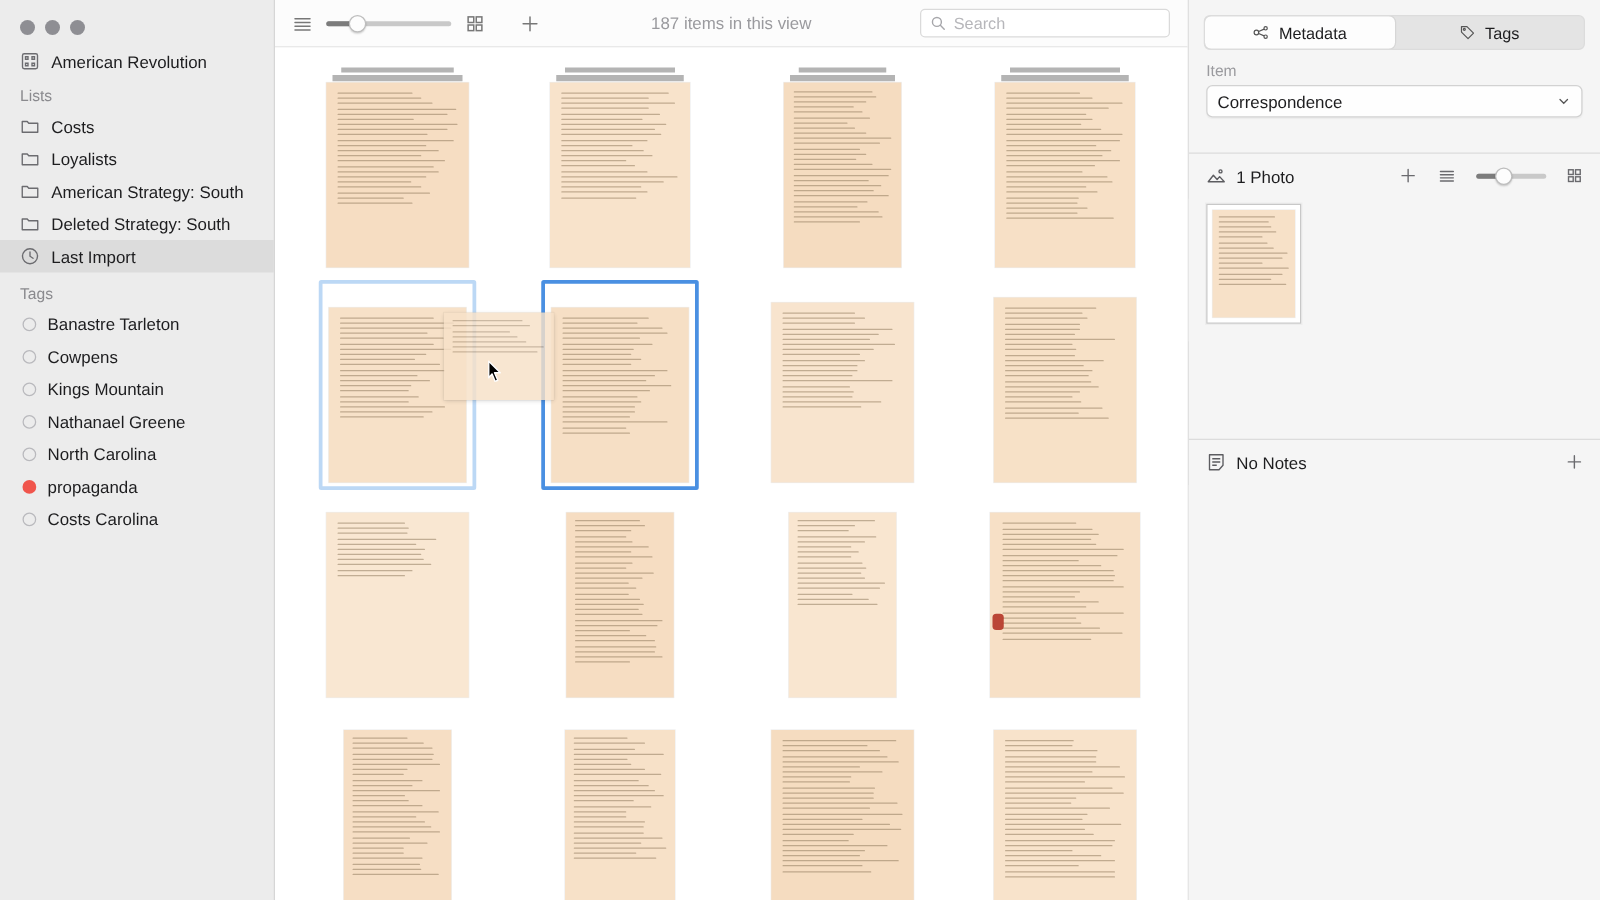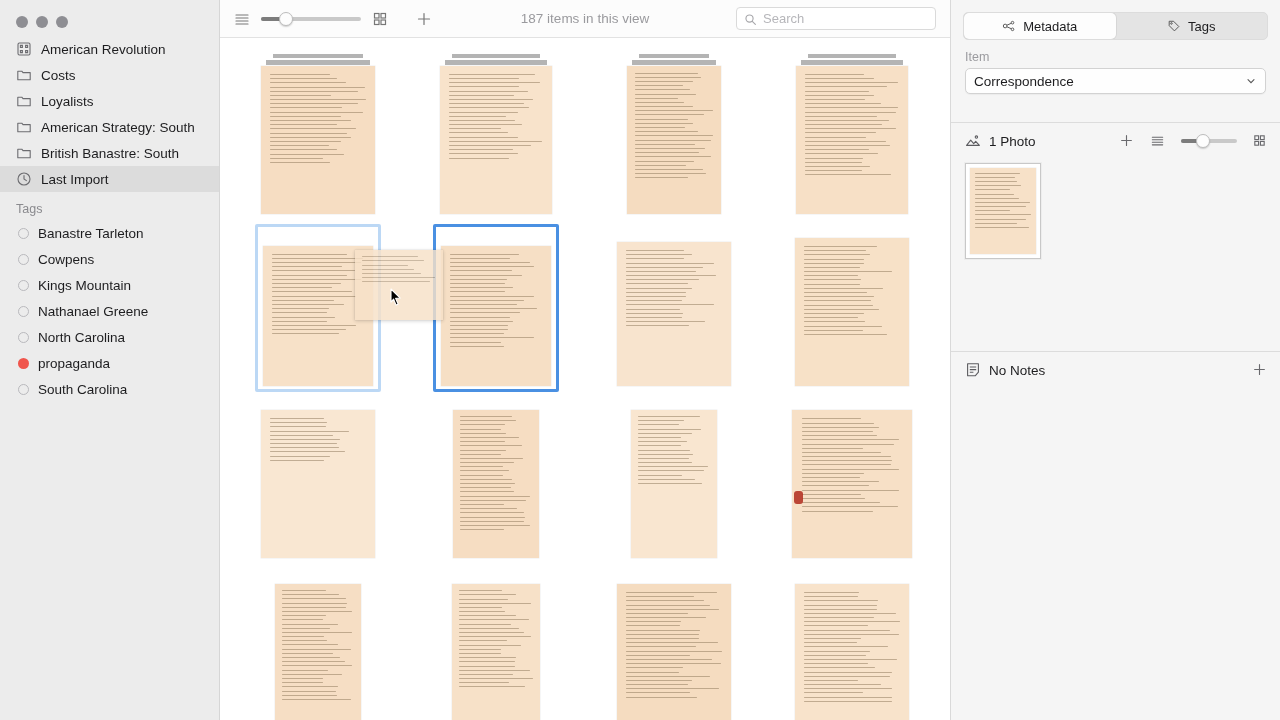--- a/index.html
+++ b/index.html
@@ -157,20 +157,21 @@
     <div class="side-row" style="margin-top:4px;">
       <span class="ico">
         <svg viewBox="0 0 16 16" width="16" height="16" fill="none" stroke="#6c6c70" stroke-width="1.1">
           <rect x="2" y="2" width="12" height="12" rx="1.4"></rect>
           <path d="M4.4 4.4h2v2h-2zM9.6 4.4h2v2h-2zM4.4 9.6h2v2h-2zM9.6 9.6h2v2h-2z"></path>
         </svg>
       </span>
       <span>American Revolution</span>
     </div>
 
+    <div class="side-head">Lists</div>
 
     <div id="lists">
         <div class="side-row">
           <span class="ico"><svg viewBox="0 0 16 16" width="16" height="16" fill="none" stroke="#6c6c70" stroke-width="1.1" stroke-linejoin="round">
               <path d="M1.8 4.2h4l1.2 1.4h7.2v7.2H1.8z"></path>
             </svg></span>
           <span>Costs</span>
         </div>
         <div class="side-row">
           <span class="ico"><svg viewBox="0 0 16 16" width="16" height="16" fill="none" stroke="#6c6c70" stroke-width="1.1" stroke-linejoin="round">
@@ -181,21 +182,21 @@
         <div class="side-row">
           <span class="ico"><svg viewBox="0 0 16 16" width="16" height="16" fill="none" stroke="#6c6c70" stroke-width="1.1" stroke-linejoin="round">
               <path d="M1.8 4.2h4l1.2 1.4h7.2v7.2H1.8z"></path>
             </svg></span>
           <span>American Strategy: South</span>
         </div>
         <div class="side-row">
           <span class="ico"><svg viewBox="0 0 16 16" width="16" height="16" fill="none" stroke="#6c6c70" stroke-width="1.1" stroke-linejoin="round">
               <path d="M1.8 4.2h4l1.2 1.4h7.2v7.2H1.8z"></path>
             </svg></span>
-          <span>British Banastre: South</span>
+          <span>Deleted Strategy: South</span>
         </div>
         <div class="side-row selected">
           <span class="ico"><svg viewBox="0 0 16 16" width="16" height="16" fill="none" stroke="#6c6c70" stroke-width="1.1">
               <circle cx="8" cy="8" r="6"></circle>
               <path d="M8 4.6V8l2.4 1.6" stroke-linecap="round"></path>
             </svg></span>
           <span>Last Import</span>
         </div>
       </div>
 
@@ -221,21 +222,21 @@
         <div class="side-row">
           <span class="tagdot" style=""></span>
           <span>North Carolina</span>
         </div>
         <div class="side-row">
           <span class="tagdot filled" style="background:#f0554c;"></span>
           <span>propaganda</span>
         </div>
         <div class="side-row">
           <span class="tagdot" style=""></span>
-          <span>South Carolina</span>
+          <span>Costs Carolina</span>
         </div>
       </div>
   </div>
 
   <div class="center">
 
     <div class="toolbar">
       <div class="tb-left">
         <span class="ico">
           <svg viewBox="0 0 16 16" width="16" height="16" stroke="#777" stroke-width="1.2" stroke-linecap="round">

